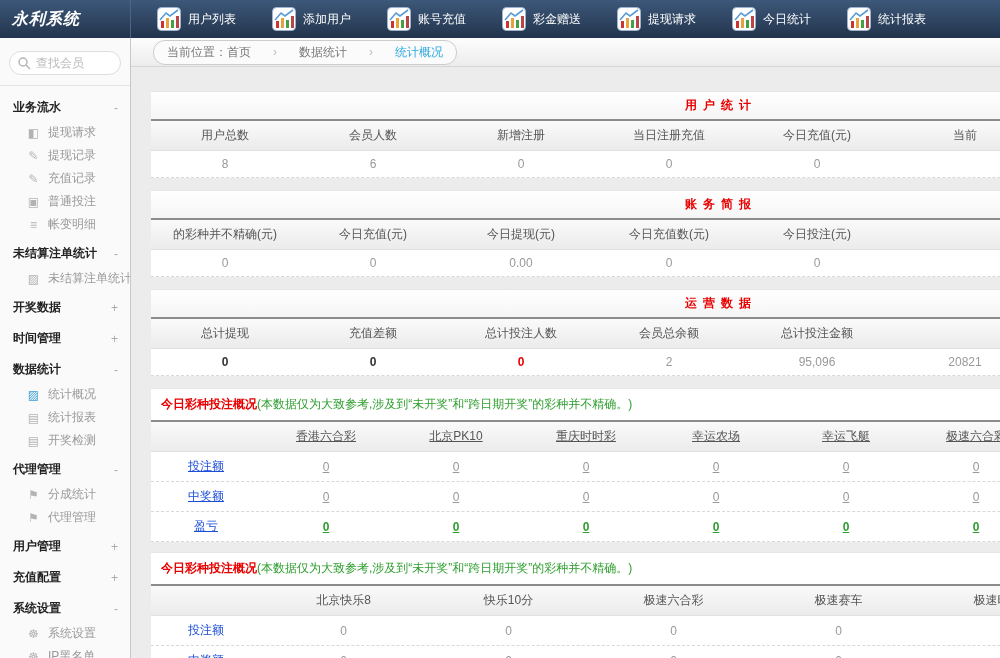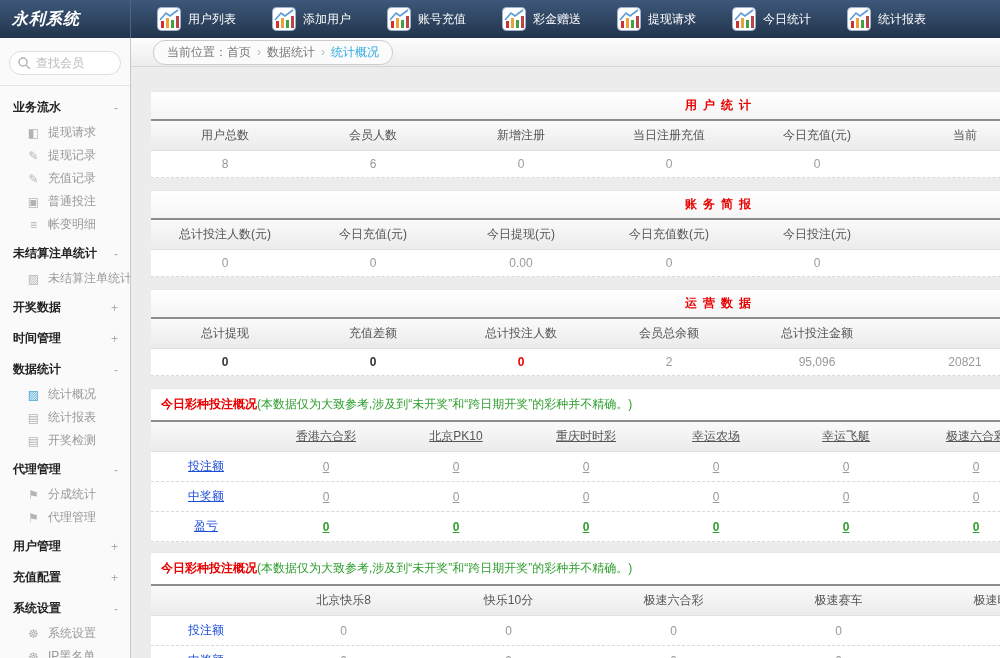--- a/index.html
+++ b/index.html
@@ -19,21 +19,21 @@
   .search-glass{position:absolute;left:8px;top:5px;}
   .side-divider{border-top:1px solid #e4e4e4;margin:0 0 4px 0;}
   .side-title{display:flex;justify-content:space-between;align-items:center;padding:9px 12px 5px 13px;font-weight:bold;color:#222;cursor:pointer;}
   .side-title .toggle{color:#aaa;font-weight:normal;font-size:12px;}
   .side-item{display:flex;align-items:center;gap:7px;padding:3px 2px 3px 26px;color:#999;cursor:pointer;white-space:nowrap;}
   .side-item .g{width:15px;text-align:center;color:#b3b3b3;font-size:12px;flex:none;}
   .side-item.active .g{color:#3f9fd8;}
   
   .main{flex:1;display:flex;flex-direction:column;min-width:0;}
   .breadcrumb-bar{height:28px;background:linear-gradient(#fdfdfd,#ececec);border-bottom:1px solid #d6d6d6;display:flex;align-items:center;padding-left:22px;flex:none;}
-  .crumb{display:flex;align-items:center;gap:6px;background:#fbfbfb;border:1px solid #ccc;border-radius:12px;padding:3px 13px;color:#777;}
+  .crumb{display:flex;align-items:center;gap:22px;background:#fbfbfb;border:1px solid #ccc;border-radius:12px;padding:3px 13px;color:#777;}
   .crumb .sep{color:#bbb;}
   .crumb .active{color:#2daae1;}
   .content{flex:1;overflow:hidden;padding:24px 0 0 20px;}
   .inner{width:1140px;}
   
   .panel{margin-bottom:12px;}
   .panel-title{background:linear-gradient(#ffffff,#f5f5f5);border-top:1px solid #e6e6e6;border-bottom:2px solid #8c8c8c;text-align:center;padding:5px 0;width:100%;}
   .red-title{color:#e80000;font-weight:bold;}
   .spaced{letter-spacing:6px;}
   .row{display:flex;align-items:center;}
@@ -285,21 +285,21 @@
               <span class="cell">6</span>
               <span class="cell">0</span>
               <span class="cell">0</span>
               <span class="cell">0</span>
               <span class="cell"></span>
             </div>
           </div>
           <div class="panel stats">
             <div class="panel-title"><span class="red-title spaced">账务简报</span></div>
             <div class="row hdr">
-              <span class="cell">总计投注人数(元)</span>
+              <span class="cell">的彩种并不精确(元)</span>
               <span class="cell">今日充值(元)</span>
               <span class="cell">今日提现(元)</span>
               <span class="cell">今日充值数(元)</span>
               <span class="cell">今日投注(元)</span>
             </div>
             <div class="row data">
               <span class="cell">0</span>
               <span class="cell">0</span>
               <span class="cell">0.00</span>
               <span class="cell">0</span>

